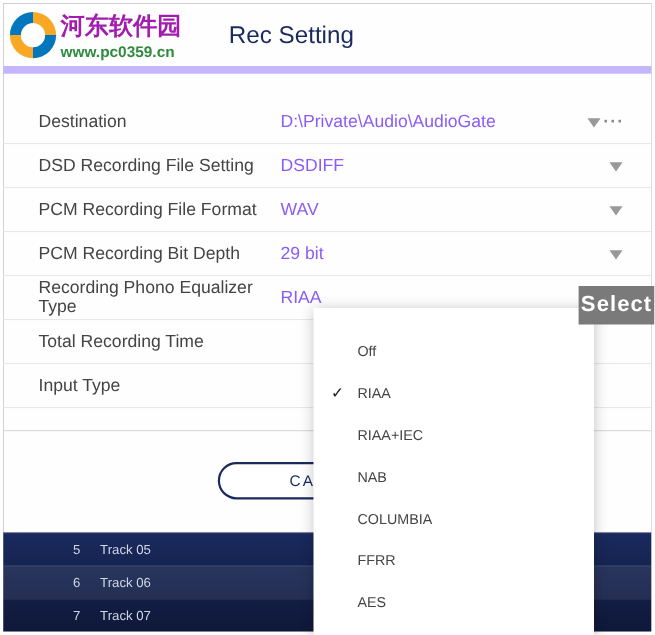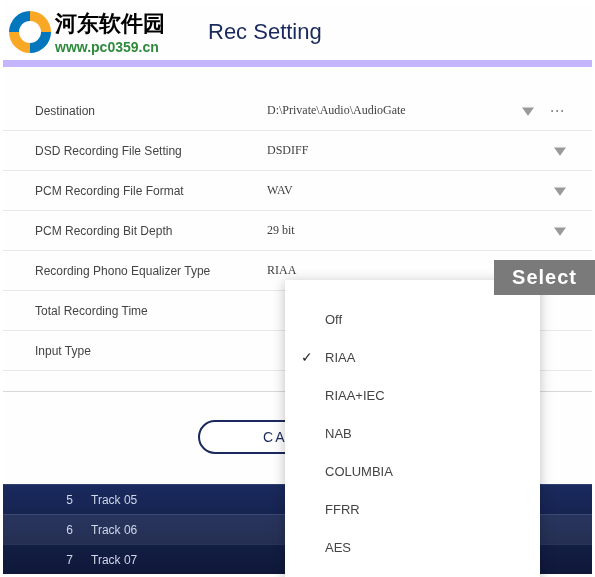--- a/index.html
+++ b/index.html
@@ -30,21 +30,21 @@
       position: relative;
     }
     .wm-logo::after {
       content: "";
       position: absolute;
       inset: 10px;
       border-radius: 50%;
       background: #fff;
     }
     .wm-text { display: flex; flex-direction: column; }
-    .wm-title { font-size: 22px; font-weight: bold; color: #000000; }
+    .wm-title { font-size: 22px; font-weight: bold; color: #a21caf; }
     .wm-url { font-size: 14px; color: #2e8b3d; font-weight: bold; }
 
     .panel {
       position: absolute;
       inset: 3px;
       background: #fefefe;
       display: flex;
       flex-direction: column;
     }
     .header {
@@ -58,26 +58,25 @@
 
     .settings {
       padding: 24px 0 10px 0;
     }
     .row {
       display: flex;
       align-items: center;
       height: 40px;
       padding: 0 24px 0 32px;
       border-bottom: 1px solid #e8e8e8;
-      font-size: 12px;
+      font-size: 16px;
       color: #444;
-      gap: 12px;
     }
     .row .label { width: 220px; }
-    .row .value { flex: 1; color: #404040; font-family: Liberation Serif, serif; }
+    .row .value { flex: 1; color: #8b5cf6; }
     .row .tri {
       width: 16px; height: 16px;
       display: flex; align-items: center; justify-content: center;
       color: #888;
       cursor: pointer;
     }
     .row .dots {
       width: 20px;
       text-align: center;
       color: #888;
@@ -152,21 +151,21 @@
     }
 
     .select-callout {
       position: absolute;
       right: 0;
       top: 260px;
       background: #7a7a7a;
       color: #fff;
       font-size: 20px;
       font-weight: bold;
-      padding: 6px 18px;
+      padding: 6px 2px;
       letter-spacing: 1px;
       z-index: 30;
     }
 
     .tri svg { width: 12px; height: 12px; fill: #999; }
   </style>
 </head>
 <body>
 
 <div class="outer-border"></div>

